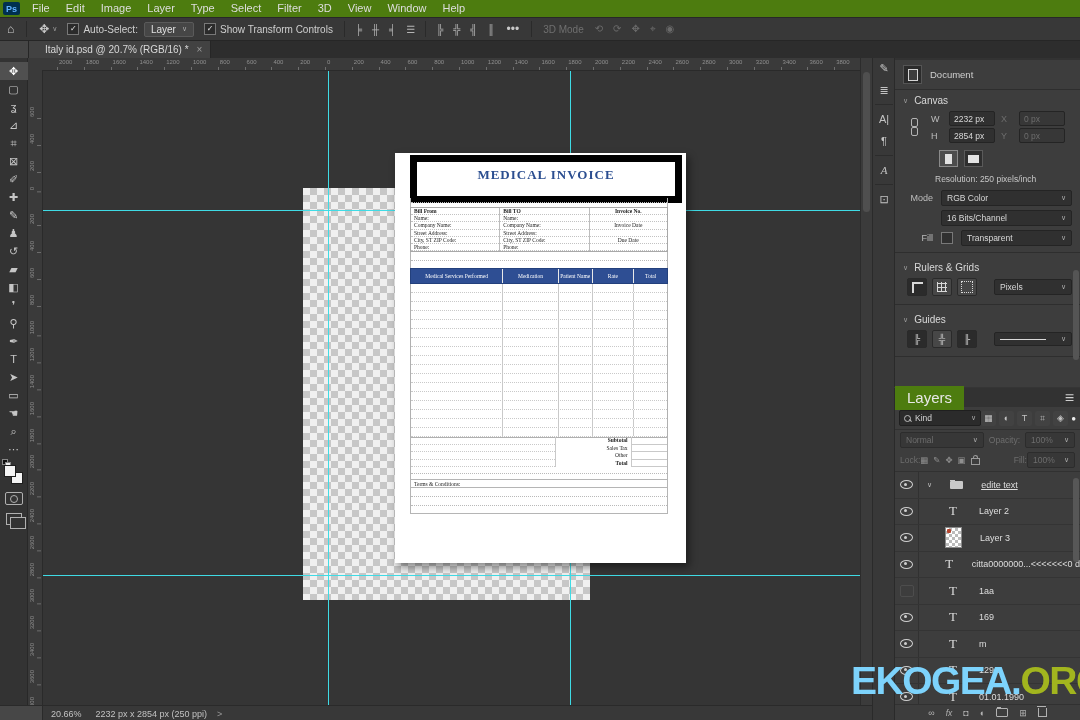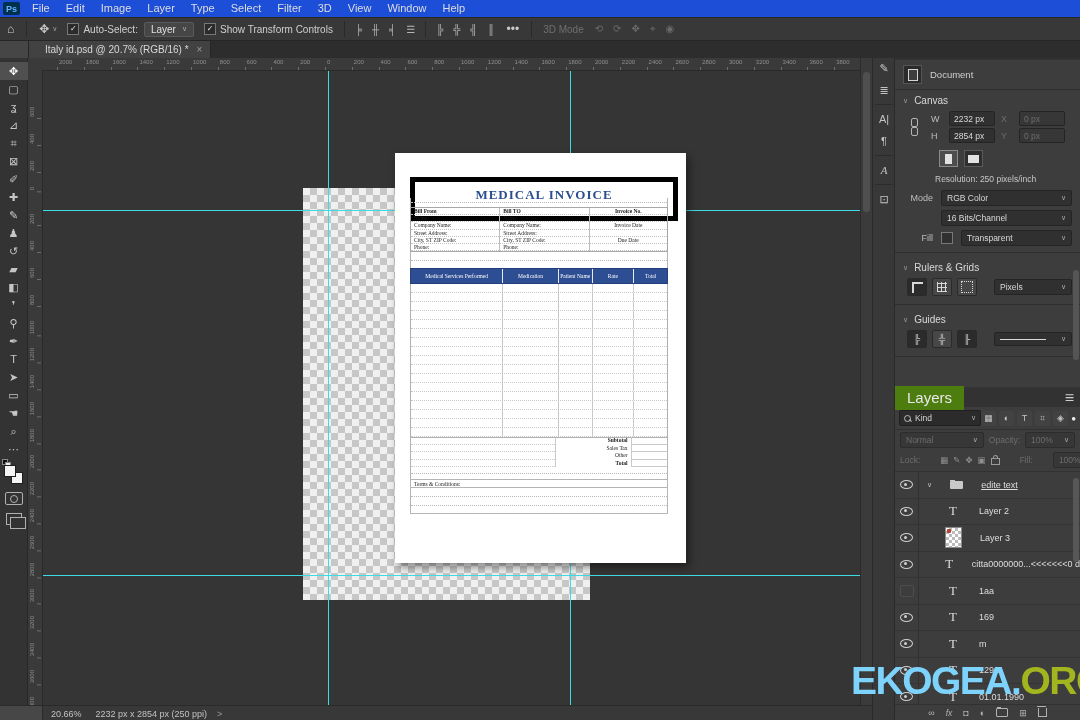--- a/index.html
+++ b/index.html
@@ -1,19 +1,19 @@
 <!DOCTYPE html>
 <html><head>
 <meta charset="utf-8">
 <style>
   html,body{margin:0;padding:0}
   body{width:1080px;height:720px;overflow:hidden;position:relative;background:#353535;
        font-family:"Liberation Sans",sans-serif;-webkit-font-smoothing:antialiased;color:#d6d6d6}
   
-  .menubar{position:absolute;left:0;top:0;width:1080px;height:17px;background:#1d4ed8;display:flex;align-items:center;z-index:6;border-bottom:1px solid #282828}
+  .menubar{position:absolute;left:0;top:0;width:1080px;height:17px;background:#4d7c0f;display:flex;align-items:center;z-index:6;border-bottom:1px solid #282828}
   .ps-logo{width:17px;height:13px;margin:0 4px 0 3px;background:#00304f;color:#61b3ff;font-size:9px;font-weight:bold;display:flex;align-items:center;justify-content:center;border-radius:2px}
   .menu-item{font-size:11px;color:#dedede;padding:0 8px;line-height:17px;white-space:nowrap}
   
   .optionsbar{position:absolute;left:0;top:18px;width:1080px;height:22px;background:#383838;display:flex;align-items:center;z-index:6;border-bottom:1px solid #262626;font-size:10px}
   .opt-icon{color:#c9c9c9;font-size:12px;padding:0 7px;white-space:nowrap}
   .mini-chev{color:#9a9a9a;font-size:7px;margin-left:-4px;margin-right:4px}
   .vsep{width:1px;height:16px;background:#2a2a2a;margin:0 5px}
   .opt-check{display:flex;align-items:center;gap:4px;color:#cfcfcf;margin:0 6px;white-space:nowrap}
   .cbox{width:10px;height:10px;background:#2b2b2b;border:1px solid #787878;color:#e5e5e5;font-size:8px;line-height:10px;text-align:center}
   .opt-dd{display:flex;align-items:center;gap:6px;background:#464646;border:1px solid #5a5a5a;border-radius:2px;color:#e0e0e0;padding:1px 6px;margin-right:4px}
@@ -50,21 +50,21 @@
   
   .canvas-area{position:absolute;left:42px;top:70px;width:818px;height:635px;background:#353535;overflow:hidden;z-index:1}
   .checker{position:absolute;left:261px;top:118px;width:287px;height:412px;z-index:1;
     background:repeating-conic-gradient(#c7c7c7 0 25%,#f0f0f0 0 50%);background-size:14px 14px}
   .guide{position:absolute;background:#3fdbe5;z-index:2}
   .guide.v{width:1px;top:0;height:635px}
   .guide.h{height:1px;left:0;width:818px}
   .page{position:absolute;left:353px;top:83px;width:291px;height:410px;background:#ffffff;z-index:3;
         box-shadow:3px 4px 8px rgba(0,0,0,.45);font-family:"Liberation Serif",serif;color:#1c1c1c}
   
-  .inv-titlebox{position:absolute;left:15px;top:24px;width:258px;height:34px;border:5px solid #000000}
+  .inv-titlebox{position:absolute;left:15px;top:2px;width:258px;height:34px;border:7px solid #000000}
   .inv-title{text-align:center;margin-top:5px;font-size:13px;font-weight:bold;color:#2b4e90;letter-spacing:1px}
   .inv-strip{position:absolute;left:15px;width:258px;border-left:1px solid #b5b5b5;border-right:1px solid #b5b5b5;box-sizing:border-box}
   .inv-line{border-bottom:1px dotted #b9b9b9;width:100%}
   .inv-info{position:absolute;left:15px;top:54px;width:258px;height:45px;display:flex;border:1px solid #a8a8a8;box-sizing:border-box}
   .inv-col{display:flex;flex-direction:column}
   .inv-col + .inv-col{border-left:1px solid #bdbdbd}
   .inv-cell{height:7.4px;font-size:5.5px;line-height:7.4px;padding-left:3px;border-bottom:1px dotted #c2c2c2;overflow:hidden;white-space:nowrap}
   .inv-cell.hd{font-weight:bold}
   .inv-cell.meta{text-align:center;padding:0}
   .inv-thead{position:absolute;left:15px;top:115px;width:258px;height:16px;background:#2e4e93;display:flex;box-sizing:border-box;border:1px solid #23407c}
@@ -134,21 +134,21 @@
   .ltab{background:#4d7c0f;color:#e8e8e8;font-size:15px;padding:3px 12px 4px}
   .ltabs .ham{margin-left:auto;padding-right:6px;color:#cfcfcf}
   .lfilter{display:flex;align-items:center;gap:0;padding:3px 4px;border-bottom:1px solid #313131}
   .kind-dd{display:flex;align-items:center;gap:4px;background:#2b2b2b;border:1px solid #1f1f1f;border-radius:2px;padding:2px 4px;font-size:8.5px;color:#d5d5d5;width:72px}
   .mag{width:5px;height:5px;border:1px solid #bbb;border-radius:50%;position:relative}
   .mag::after{content:"";position:absolute;left:4px;top:4px;width:3px;height:1px;background:#bbb;transform:rotate(45deg)}
   .lf-ic{width:15px;height:15px;display:flex;align-items:center;justify-content:center;color:#c3c3c3;font-size:9px;background:#424242;border-radius:2px}
   .pin{margin-left:auto;color:#ececec;font-size:8px}
   .lblend{display:flex;align-items:center;gap:5px;padding:2px 5px;font-size:8.5px;color:#6d6d6d}
   .dd.dis{color:#6d6d6d;background:#373737;border-color:#2c2c2c}
-  .llock{display:flex;align-items:center;gap:20px;padding:2px 5px 3px;font-size:8.5px;color:#6d6d6d;border-bottom:1px solid #313131}
+  .llock{display:flex;align-items:center;gap:0;padding:2px 5px 3px;font-size:8.5px;color:#6d6d6d;border-bottom:1px solid #313131}
   .lock-ic{color:#8f8f8f;font-size:8.5px}
   .padlock{width:7px;height:5px;border:1px solid #9a9a9a;position:relative;display:inline-block;margin-top:3px}
   .padlock::before{content:"";position:absolute;top:-4px;left:1px;width:3px;height:3px;border:1px solid #9a9a9a;border-bottom:none;border-radius:3px 3px 0 0}
   .layer-list{flex:1;overflow:hidden;position:relative}
   .layer-row{height:26.5px;display:flex;align-items:center;border-bottom:1px solid #343434;box-sizing:border-box}
   .eye-cell{width:23px;align-self:stretch;border-right:1px solid #313131;display:flex;align-items:center;justify-content:center;flex-shrink:0}
   .eye{width:11px;height:7px;border:1px solid #cfcfcf;border-radius:50%;position:relative;display:inline-block}
   .eye::after{content:"";position:absolute;left:3px;top:1.5px;width:3px;height:3px;border-radius:50%;background:#cfcfcf}
   .eye-off{width:12px;height:10px;border:1px solid #4d4d4d;border-radius:2px}
   .lrow-content{display:flex;align-items:center;gap:18px;padding-left:8px;overflow:hidden;white-space:nowrap}

